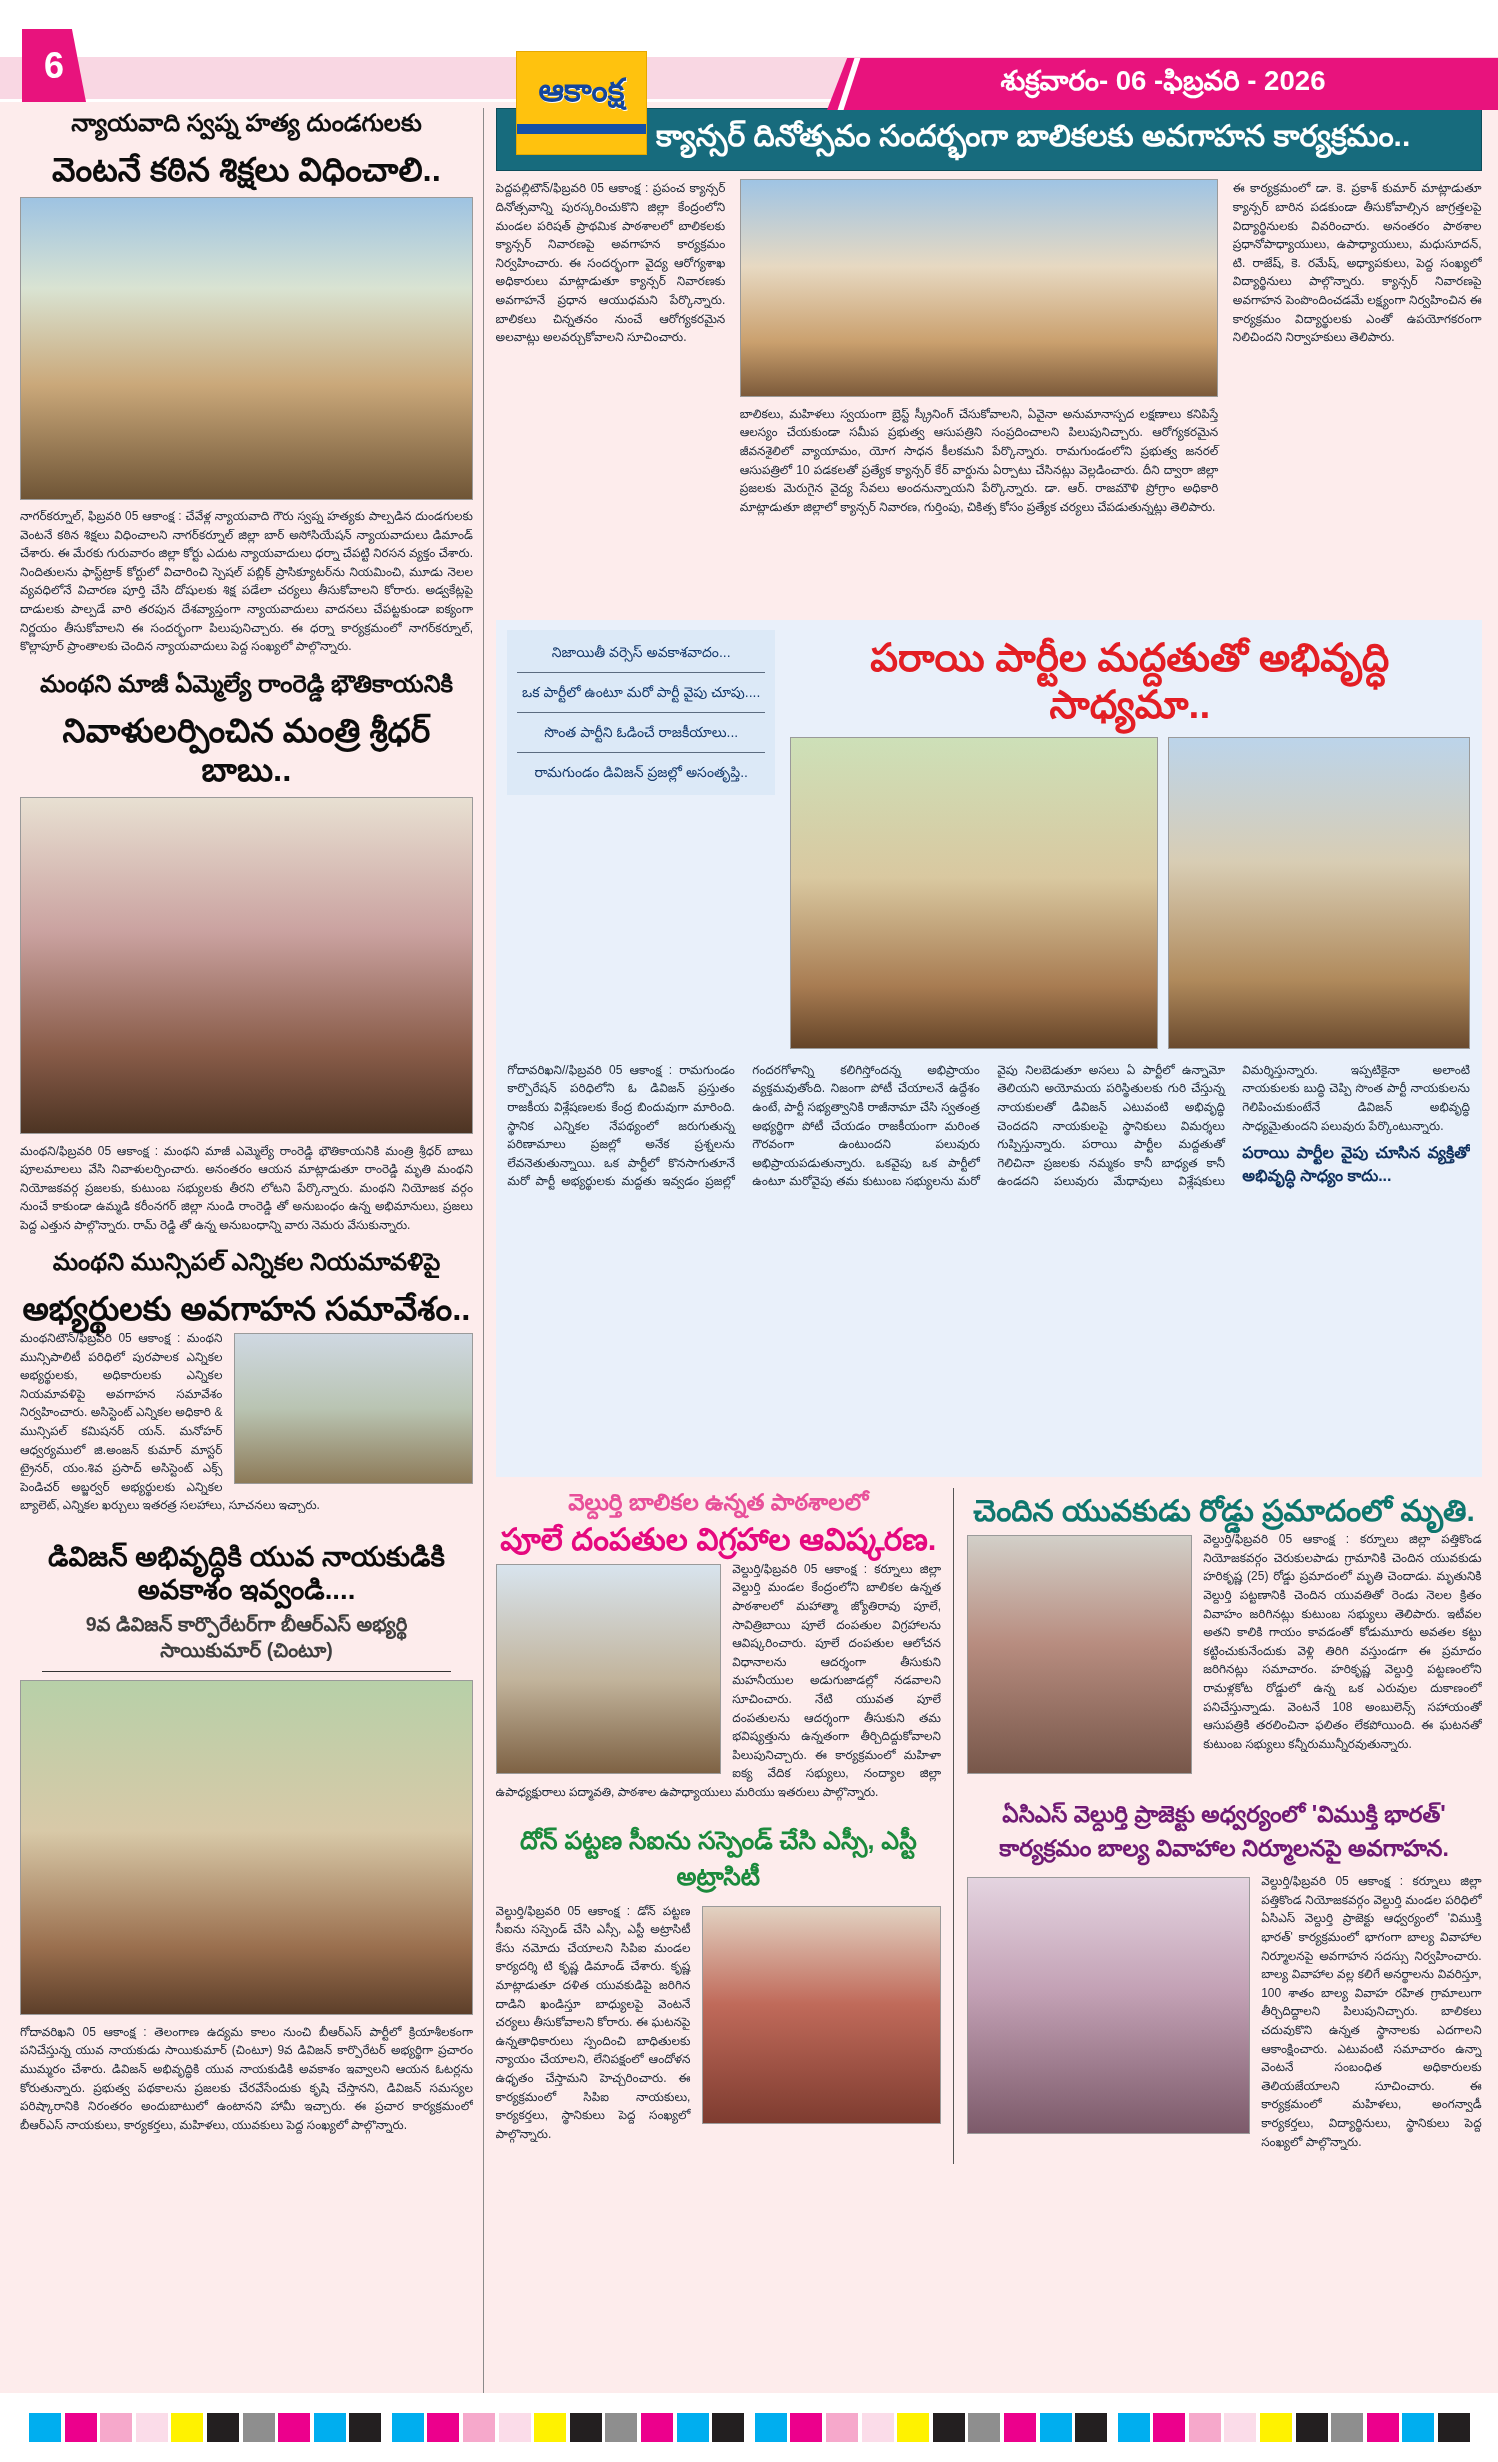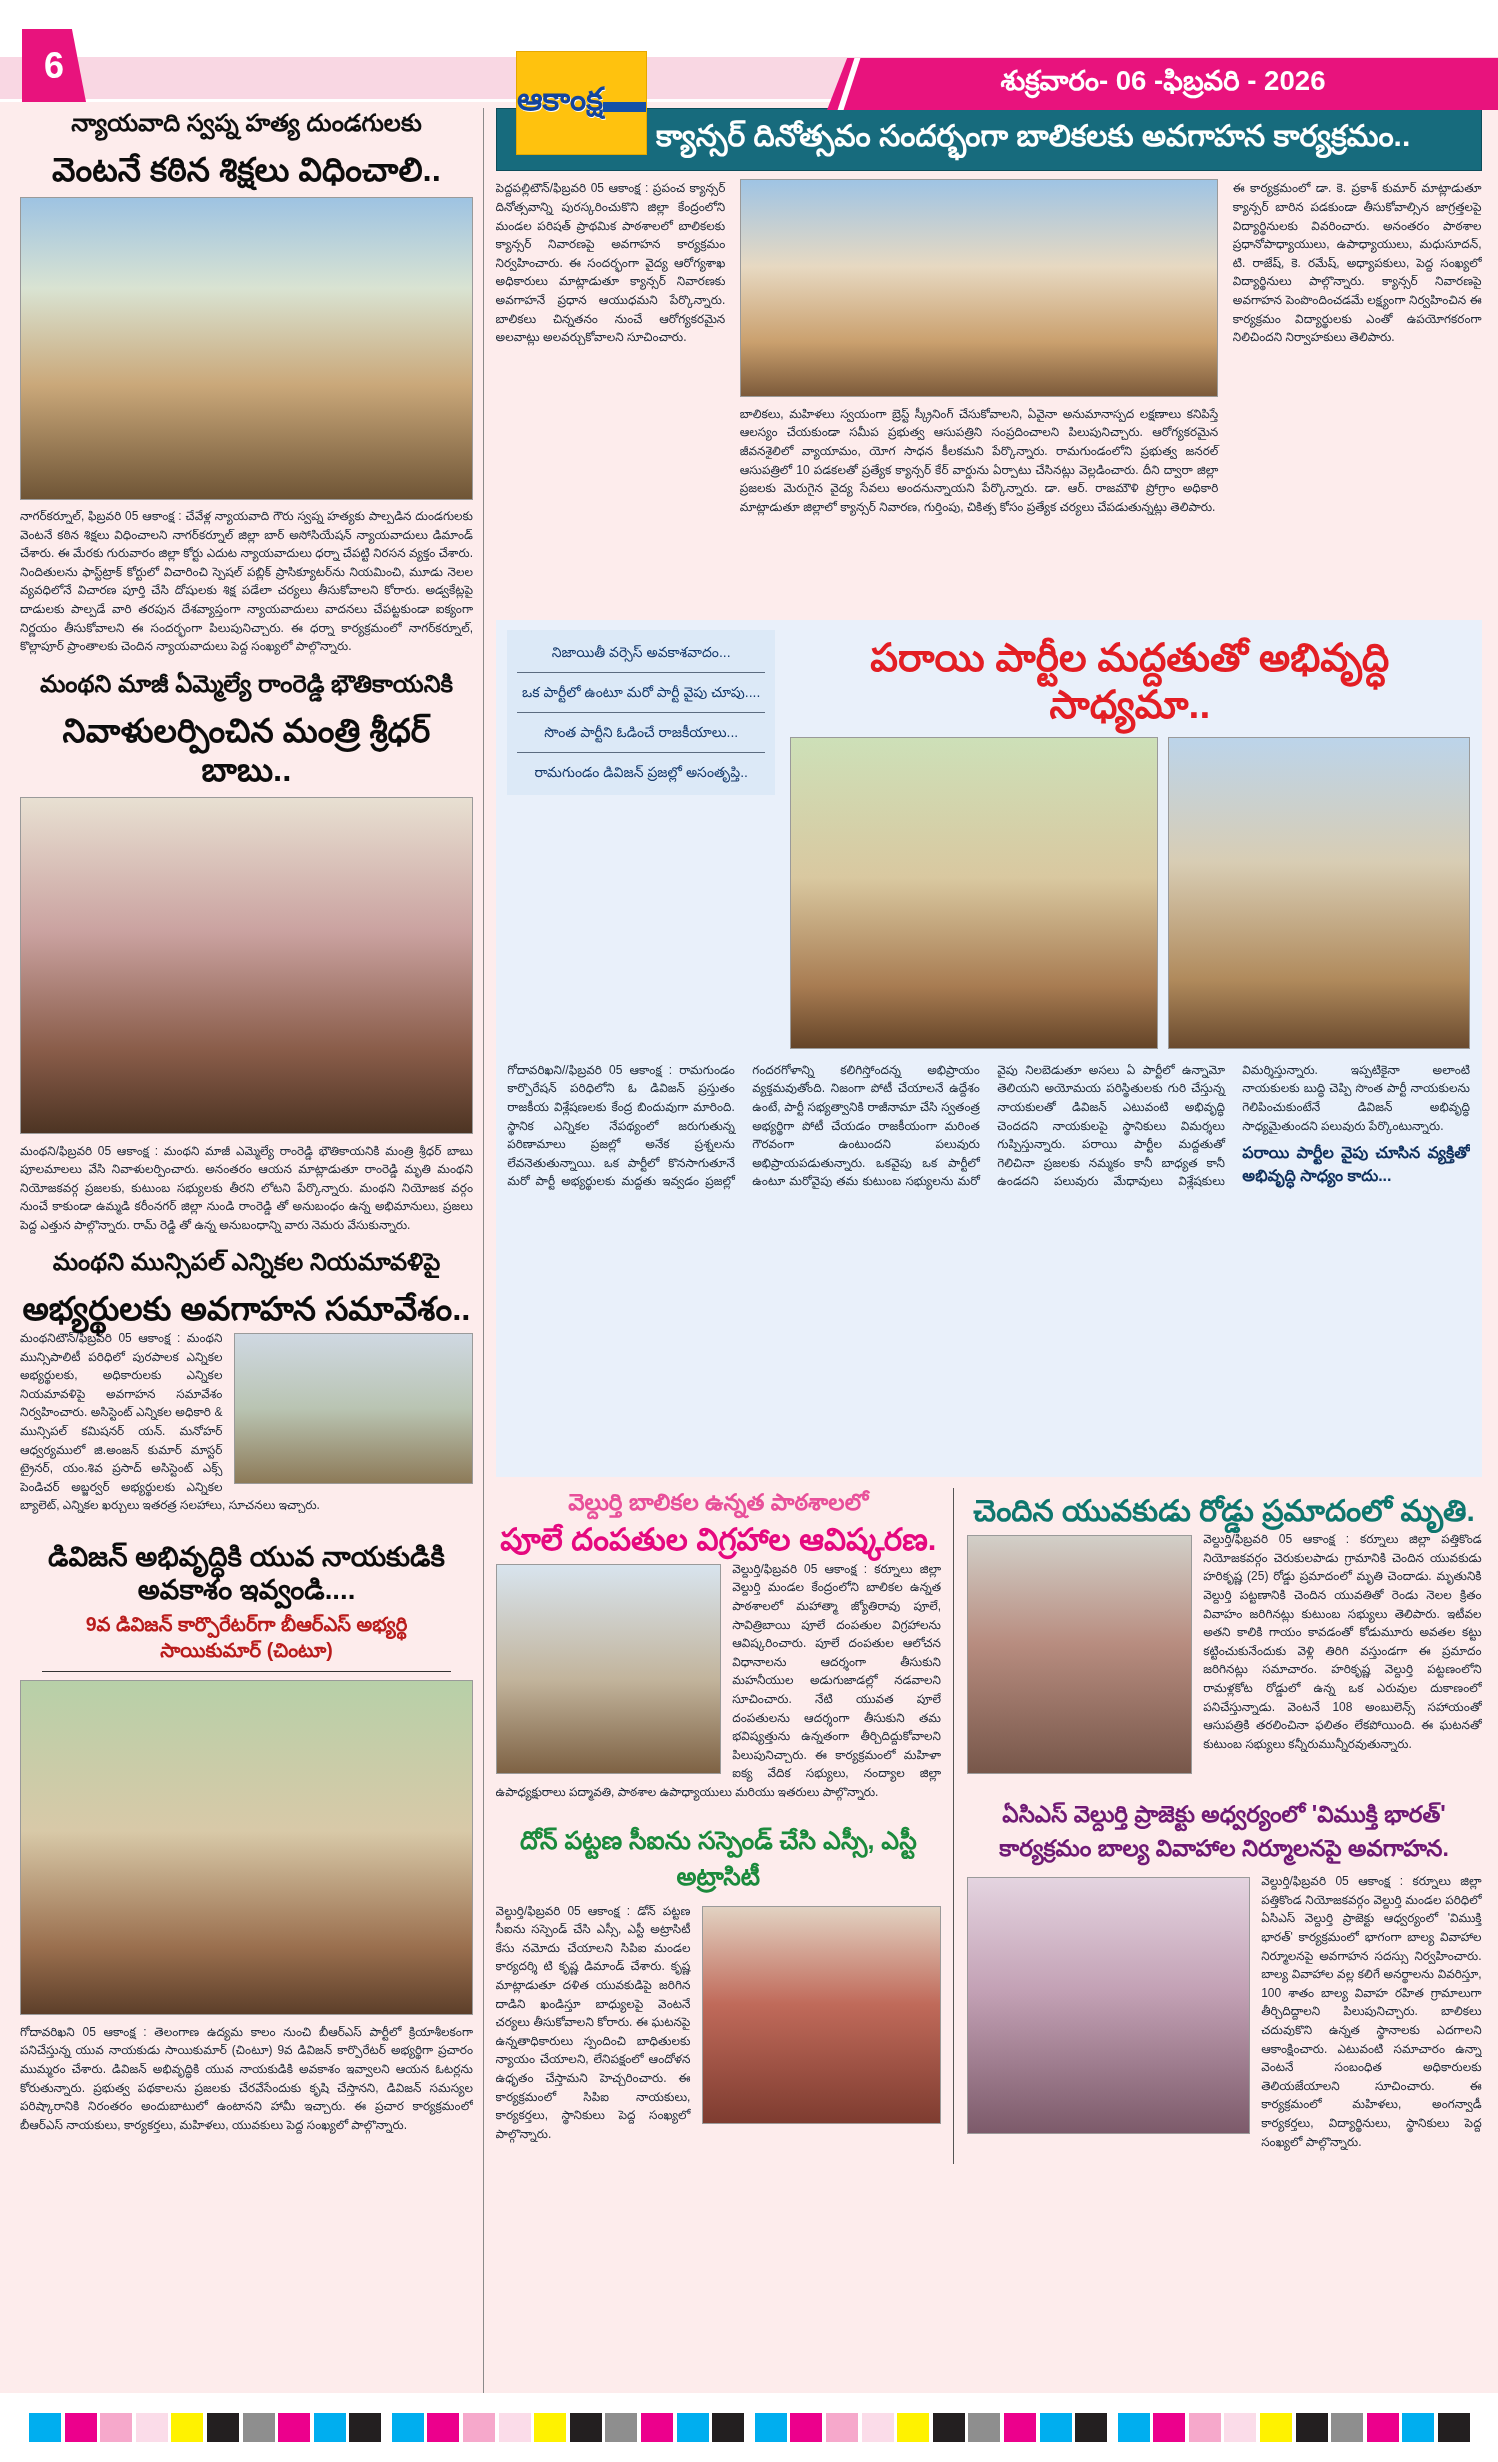--- a/index.html
+++ b/index.html
@@ -4,21 +4,21 @@
 <style>
   html,body{margin:0;padding:0;background:#ffffff;}
   .page{position:relative;width:1499px;height:2462px;background:#ffffff;overflow:hidden;
         font-family:"Liberation Sans",sans-serif;color:#1e2a36;}
   
   .header-strip{position:absolute;top:57px;left:0;width:1499px;height:42px;background:#f9d7e3;}
   .pagenum{position:absolute;top:29px;left:22px;width:64px;height:73px;background:#e8137d;
            clip-path:polygon(0 0,78% 0,100% 100%,0 100%);display:flex;align-items:center;justify-content:center;
            color:#fff;font-size:36px;font-weight:bold;z-index:5;}
   .logo-box{position:absolute;top:51px;left:516px;width:129px;height:102px;background:#ffc20e;
-            display:flex;flex-direction:row;align-items:center;justify-content:center;z-index:5;border:1.5px solid #e6a800;}
+            display:flex;flex-direction:column;align-items:center;justify-content:center;z-index:5;border:1.5px solid #e6a800;}
   .logo-main{color:#14459c;font-size:32px;font-weight:bold;text-shadow:0.7px 0.7px 0 #fff;}
   .logo-bar{width:100%;height:10px;background:#1450a8;margin-top:7.3px;}
   .date-banner{position:absolute;top:58px;left:827px;width:672px;height:52px;background:#e8137d;
                clip-path:polygon(3% 0,100% 0,100% 100%,0 100%);display:flex;align-items:center;justify-content:center;
                color:#fff;font-size:27.6px;font-weight:bold;z-index:4;}
   .date-banner::before{content:"";position:absolute;left:19px;top:0;width:5.8px;height:100%;background:#fff;transform:skewX(-18deg);}
   
   .content{position:absolute;top:102px;left:0;width:1499px;height:2291px;background:#fdecec;
            display:flex;padding:5.8px 17.4px 0 20px;box-sizing:border-box;overflow:hidden;}
   .col-left{width:464px;border-right:1.5px solid #8a8a8a;padding-right:10px;box-sizing:border-box;}
@@ -66,21 +66,21 @@
   .mid-col{width:457px;padding-right:11.6px;box-sizing:border-box;}
   .right-col{flex:1;border-left:1.5px solid #555;padding-left:13px;box-sizing:border-box;}
   .phule-hl1{color:#e8509a;font-size:23px;font-weight:600;text-align:center;line-height:1.3;}
   .phule-hl2{color:#e5097f;font-size:31px;font-weight:800;text-align:center;line-height:1.25;margin-top:2.9px;}
   .green-hl{color:#1b8a3c;font-size:25px;font-weight:800;text-align:center;line-height:1.45;margin:7.3px 0;}
   .red-hl-sm1{color:#e31e24;font-size:27.6px;font-weight:800;text-align:center;line-height:1.3;}
   .red-hl-sm2{color:#0f766e;font-size:30px;font-weight:800;text-align:center;line-height:1.3;margin-top:2.9px;}
   .blue-hl{color:#701a75;font-size:23px;font-weight:800;text-align:center;line-height:1.45;margin:7.3px 0;}
   .float-l{float:left;width:225px;margin:4.4px 11.6px 4.4px 0;}
   .float-r{float:right;width:239px;margin:4.4px 0 4.4px 11.6px;}
-  .subhead-underline{font-size:19.6px;font-weight:600;color:#b91c1c;text-align:center;
+  .subhead-underline{font-size:19.6px;font-weight:600;color:#404040;text-align:center;
                      border-bottom:1.5px solid #333;padding-bottom:7.3px;margin:4.4px 22px 8.7px 22px;line-height:1.35;}
   
   .footer-marks{position:absolute;bottom:16px;left:0;width:1499px;height:38px;background:#fff;
                 display:flex;justify-content:space-between;align-items:center;padding:0 29px;box-sizing:border-box;}
   .regcluster{display:flex;gap:3.6px;}
   .patch{display:inline-block;width:32px;height:29px;}
 </style>
 </head>
 <body>
 

